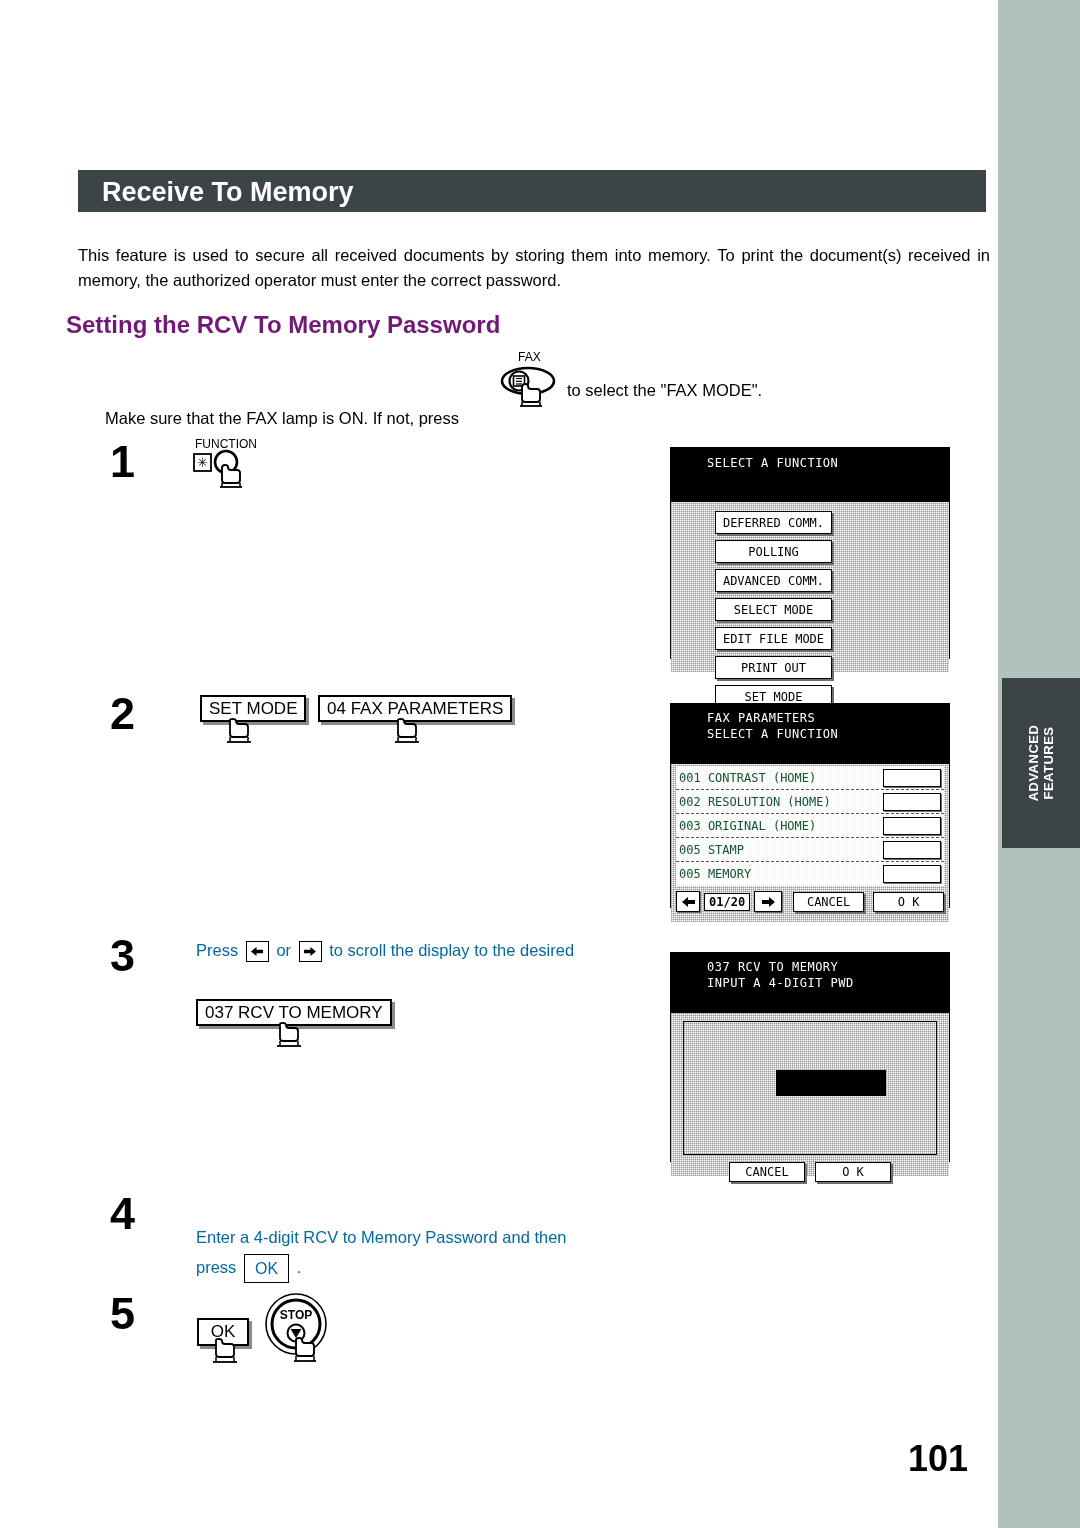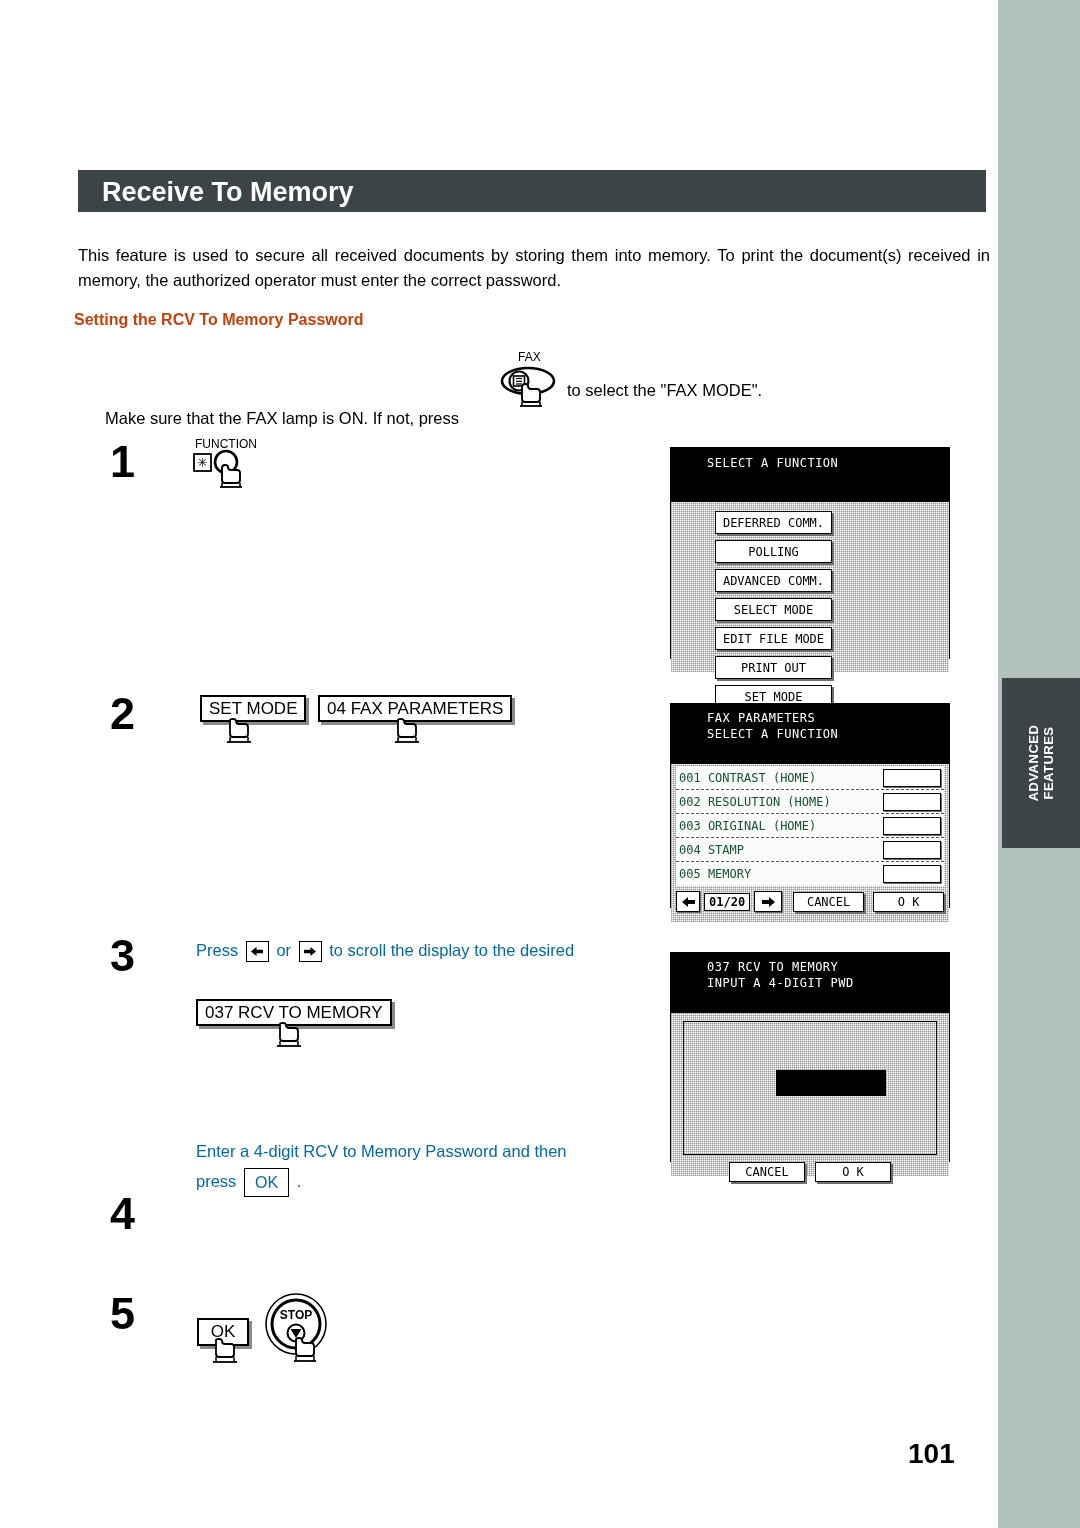--- a/index.html
+++ b/index.html
@@ -43,22 +43,22 @@
     color:#ffffff;font-size:27px;font-weight:bold;letter-spacing:0px;
   }
   
   .intro{
     position:absolute;left:78px;top:243px;width:912px;
     font-size:16.5px;line-height:25px;color:#000;
     text-align:justify;
   }
   
   .sec-head{
-    position:absolute;left:74px;top:311px;
-    font-size:16px;font-weight:bold;color:#c2410c;
+    position:absolute;left:66px;top:311px;
+    font-size:24px;font-weight:bold;color:#701a75;
   }
   
   .faxline{
     position:absolute;left:105px;top:378px;width:800px;height:40px;
     font-size:16.5px;color:#000;
   }
   .faxline .t1{position:absolute;left:0;top:3px;white-space:nowrap;margin-top:28px;}
   .faxline .t2{position:absolute;left:462px;top:3px;white-space:nowrap;}
   .fax-btn-wrap{position:absolute;left:395px;top:-28px;width:70px;height:70px;}
   .fax-lab{position:absolute;left:18px;top:0px;font-size:12px;}
@@ -144,21 +144,21 @@
       repeating-linear-gradient(0deg,#c9c9c9 0,#c9c9c9 1px,#ffffff 1px,#ffffff 2px),
       repeating-linear-gradient(90deg,#c9c9c9 0,#c9c9c9 1px,#ffffff 1px,#ffffff 2px);
     background-blend-mode:multiply;
     position:relative;margin:4px 6px;
   }
   .pwd-field{
     position:absolute;left:92px;top:48px;width:110px;height:26px;background:#000;
   }
   .pagenum{
     position:absolute;left:908px;top:1438px;
-    font-size:28px;font-weight:bold;color:#000;
+    font-size:36px;font-weight:bold;color:#000;
   }
   .ptext{position:absolute;font-size:16.5px;color:#0369a1;line-height:25px;}
   .circnum{
     display:inline-flex;align-items:center;justify-content:center;
     width:21px;height:21px;border:1.5px solid #000;border-radius:50%;
     font-size:13px;margin-right:2px;vertical-align:middle;
   }
   .inlinebox{
     display:inline-flex;align-items:center;justify-content:center;
     width:21px;height:19px;border:1.5px solid #000;
@@ -266,21 +266,21 @@
     </div>
     <div class="prow">
       <div class="plabel">002 RESOLUTION (HOME)</div>
       <div class="pval"></div>
     </div>
     <div class="prow">
       <div class="plabel">003 ORIGINAL (HOME)</div>
       <div class="pval"></div>
     </div>
     <div class="prow">
-      <div class="plabel">004 STAMP</div>
+      <div class="plabel">005 STAMP</div>
       <div class="pval"></div>
     </div>
     <div class="prow" style="border-bottom:none;">
       <div class="plabel">005 MEMORY</div>
       <div class="pval"></div>
     </div>
     <div class="pbar">
       <div class="grp">
         <div class="arrbtn" style="width:22px;">
           <svg width="15" height="12" viewBox="0 0 15 12">
@@ -334,21 +334,21 @@
       <div class="pwd-field"></div>
     </div>
     <div style="display:flex;justify-content:center;gap:10px;margin-top:7px;">
       <div class="lcd-btn" style="width:76px;height:20px;">CANCEL</div>
       <div class="lcd-btn" style="width:76px;height:20px;">O K</div>
     </div>
   </div>
 </div>
 
 <div class="stepnum" style="left:110px;top:1188px;">4</div>
-<div class="ptext" style="left:196px;top:1139px;width:460px;">
+<div class="ptext" style="left:196px;top:1225px;width:460px;">
   <div>Enter a 4-digit RCV to Memory Password and then</div>
   <div style="margin-top:4px;">
     <span>press</span>
     <span style="display:inline-flex;align-items:center;justify-content:center;border:1.5px solid #000;padding:1px 10px;margin:0 3px;font-size:16px;vertical-align:middle;">OK</span>
     <span>.</span>
   </div>
 </div>
 
 <div class="stepnum" style="left:110px;top:1288px;">5</div>
 <div class="keycap" style="left:197px;top:1318px;width:52px;height:28px;">OK</div>

